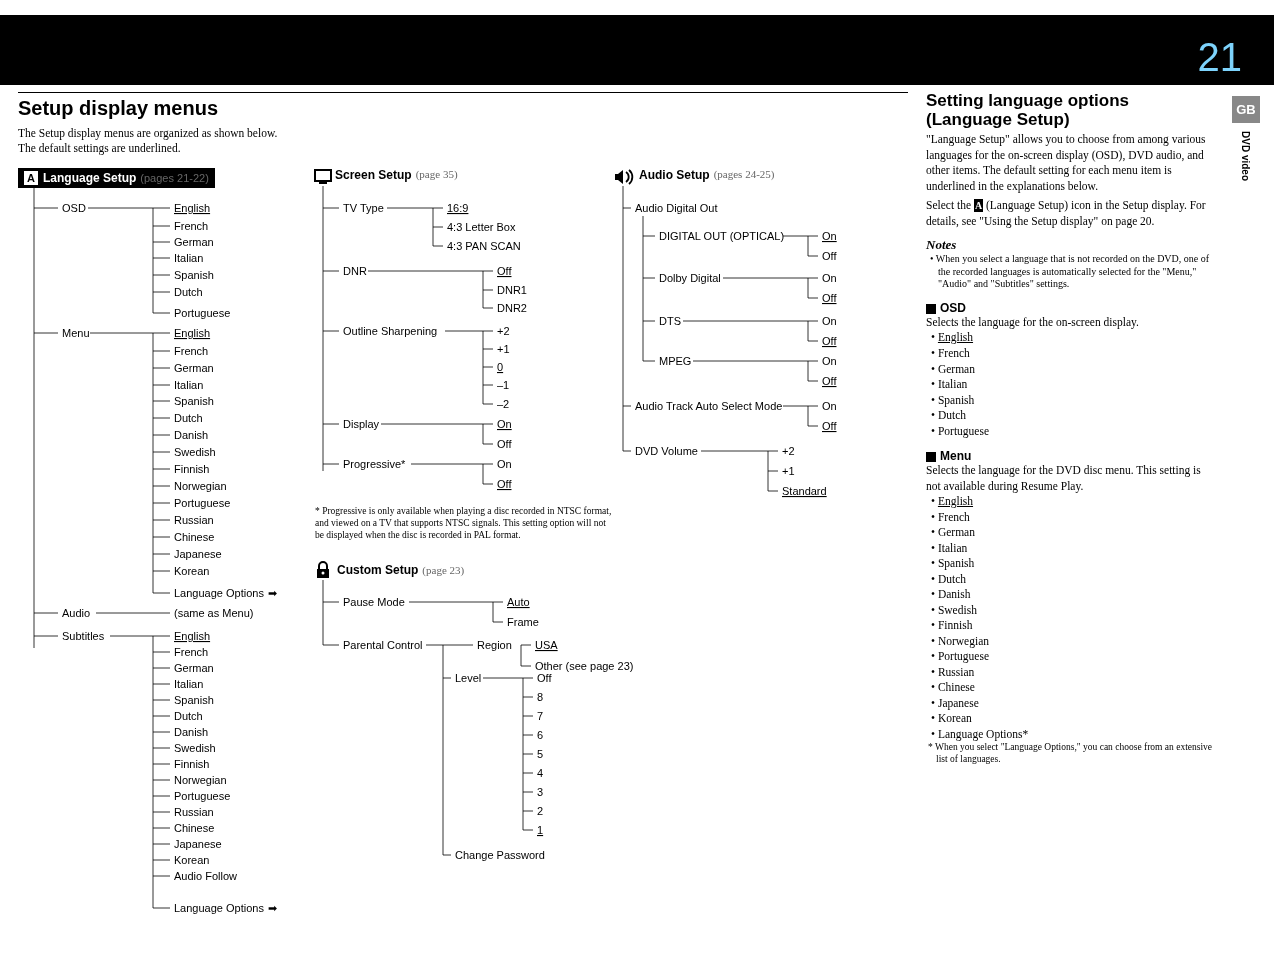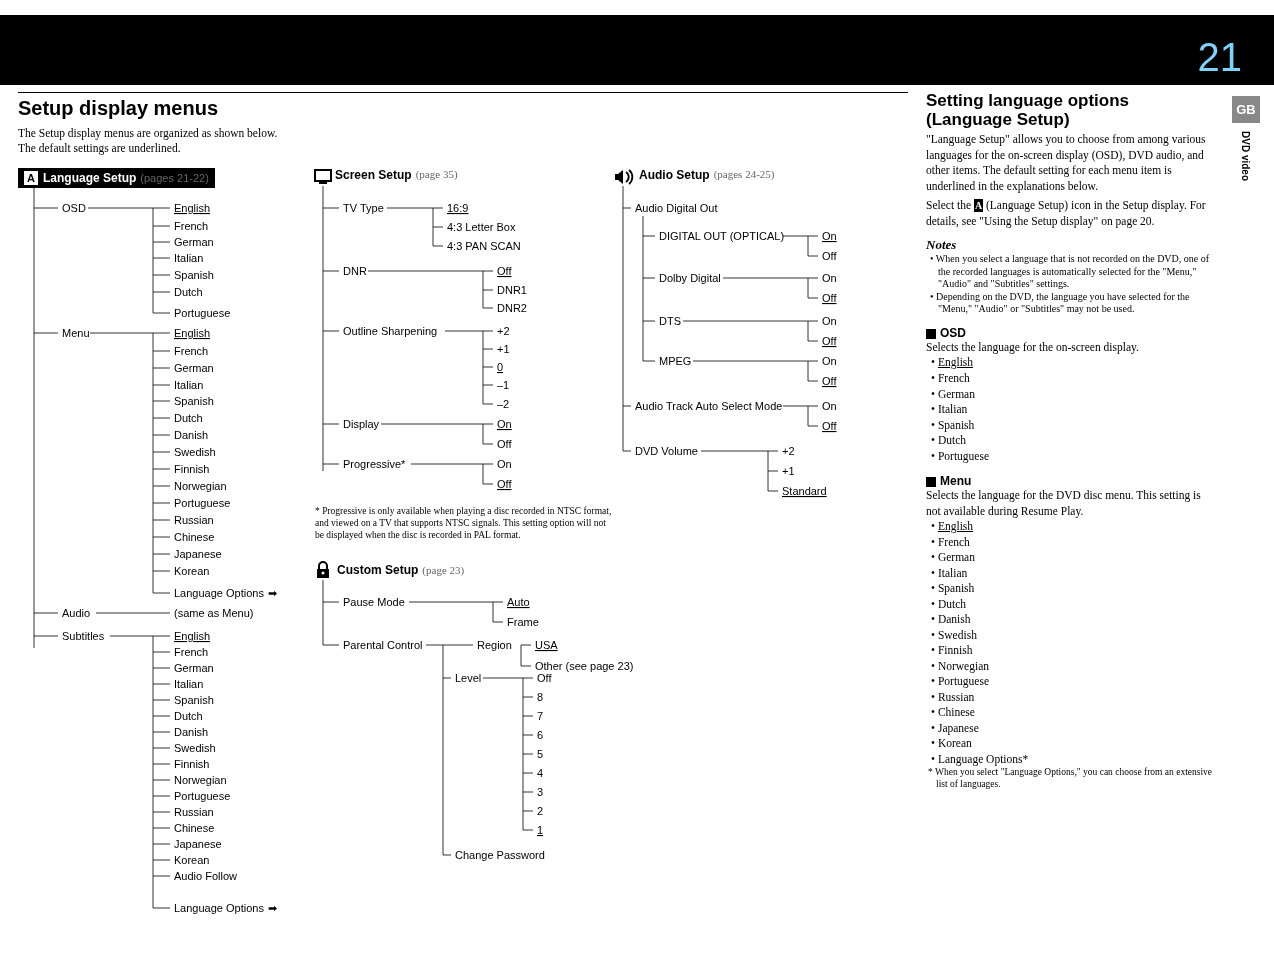--- a/index.html
+++ b/index.html
@@ -279,21 +279,20 @@
 </div>
 
 <div class="right">
 <h2>Setting language options (Language Setup)</h2>
 <div class="body">"Language Setup" allows you to choose from among various languages for the on-screen display (OSD), DVD audio, and other items. The default setting for each menu item is underlined in the explanations below.</div>
 <div class="body" style="margin-top:4px">
 <span>Select the </span><span class="icon-a2">A</span><span> (Language Setup) icon in the Setup display. For details, see "Using the Setup display" on page 20.</span>
 </div>
 <div class="notes">Notes</div>
 <div class="nbul">• <span>When you select a language that is not recorded on the DVD, one of the recorded languages is automatically selected for the "Menu," "Audio" and "Subtitles" settings.</span></div>
-<div class="nbul">• <span>Depending on the DVD, the language you have selected for the "Menu," "Audio" or "Subtitles" may not be used.</span></div>
 
 <div class="sec">
 <div class="sech"><span class="sq"></span><span>OSD</span></div>
 <div class="body">Selects the language for the on-screen display.</div>
 <div id="osd-list">
           <div class="bul">• <span style="text-decoration:underline">English</span></div>
           <div class="bul">• French</div>
           <div class="bul">• German</div>
           <div class="bul">• Italian</div>
           <div class="bul">• Spanish</div>

